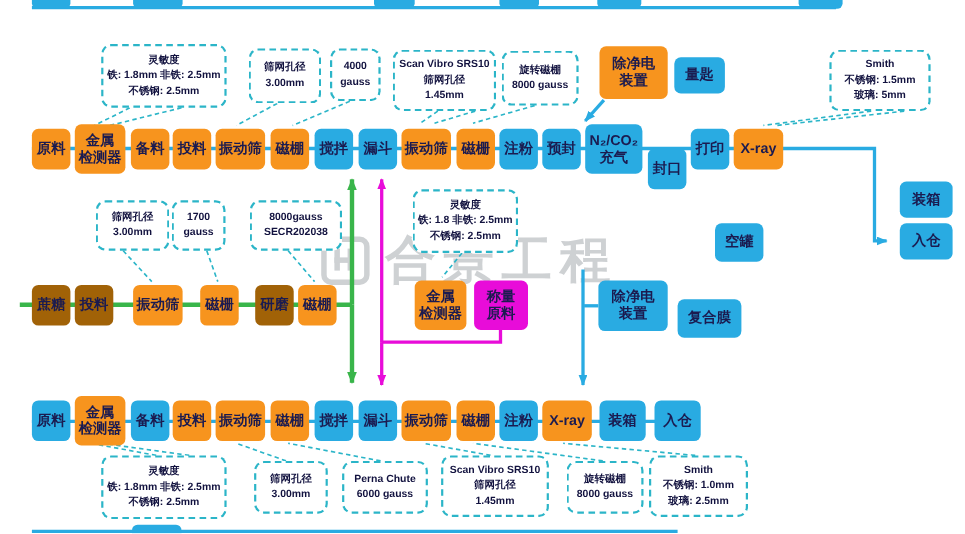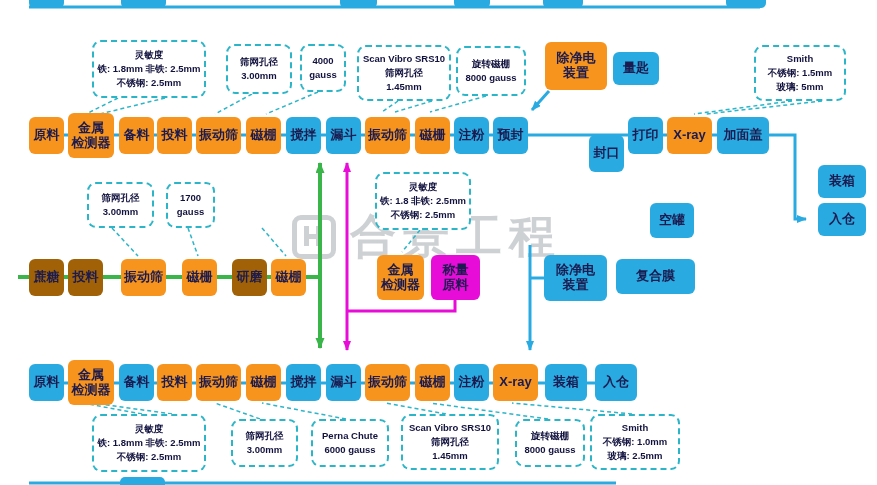--- a/index.html
+++ b/index.html
@@ -143,40 +143,43 @@
   <div class="box orange" style="left:119px;top:117px;width:35px;height:37px">备料</div>
   <div class="box orange" style="left:157px;top:117px;width:35px;height:37px">投料</div>
   <div class="box orange" style="left:196px;top:117px;width:45px;height:37px">振动筛</div>
   <div class="box orange" style="left:246px;top:117px;width:35px;height:37px">磁棚</div>
   <div class="box blue" style="left:286px;top:117px;width:35px;height:37px">搅拌</div>
   <div class="box blue" style="left:326px;top:117px;width:35px;height:37px">漏斗</div>
   <div class="box orange" style="left:365px;top:117px;width:45px;height:37px">振动筛</div>
   <div class="box orange" style="left:415px;top:117px;width:35px;height:37px">磁栅</div>
   <div class="box blue" style="left:454px;top:117px;width:35px;height:37px">注粉</div>
   <div class="box blue" style="left:493px;top:117px;width:35px;height:37px">预封</div>
+  <div class="box blue" style="left:532px;top:113px;width:52px;height:45px">N₂/CO₂
+充气</div>
   <div class="box blue" style="left:589px;top:135px;width:35px;height:37px">封口</div>
   <div class="box blue" style="left:628px;top:117px;width:35px;height:37px">打印</div>
   <div class="box orange" style="left:667px;top:117px;width:45px;height:37px">X-ray</div>
-  <div class="box blue" style="left:717px;top:117px;width:52px;height:37px">加面盖</div>
 
   <div class="box blue" style="left:818px;top:165px;width:48px;height:33px">装箱</div>
   <div class="box blue" style="left:818px;top:203px;width:48px;height:33px">入仓</div>
 
   <div class="callout" style="left:87px;top:182px;width:67px;height:46px">筛网孔径
 3.00mm</div>
-  <div class="callout" style="left:166px;top:182px;width:49px;height:46px">1700
+  <div class="callout" style="left:156px;top:182px;width:49px;height:46px">1700
 gauss</div>
+  <div class="callout" style="left:227px;top:182px;width:84px;height:46px">8000gauss
+SECR202038</div>
   <div class="callout" style="left:375px;top:172px;width:96px;height:58px">灵敏度
 铁: 1.8  非铁: 2.5mm
 不锈钢: 2.5mm</div>
 
   <div class="box blue" style="left:650px;top:203px;width:44px;height:35px">空罐</div>
   <div class="box blue" style="left:544px;top:255px;width:63px;height:46px">除净电
 装置</div>
-  <div class="box blue" style="left:616px;top:259px;width:79px;height:35px">复合膜</div>
+  <div class="box blue" style="left:616px;top:272px;width:58px;height:35px">复合膜</div>
 
   <div class="box green" style="left:29px;top:259px;width:35px;height:37px">蔗糖</div>
   <div class="box green" style="left:68px;top:259px;width:35px;height:37px">投料</div>
   <div class="box orange" style="left:121px;top:259px;width:45px;height:37px">振动筛</div>
   <div class="box orange" style="left:182px;top:259px;width:35px;height:37px">磁栅</div>
   <div class="box green" style="left:232px;top:259px;width:35px;height:37px">研磨</div>
   <div class="box orange" style="left:271px;top:259px;width:35px;height:37px">磁棚</div>
   <div class="box orange" style="left:377px;top:255px;width:47px;height:45px">金属
 检测器</div>
   <div class="box magenta" style="left:431px;top:255px;width:49px;height:45px">称量

